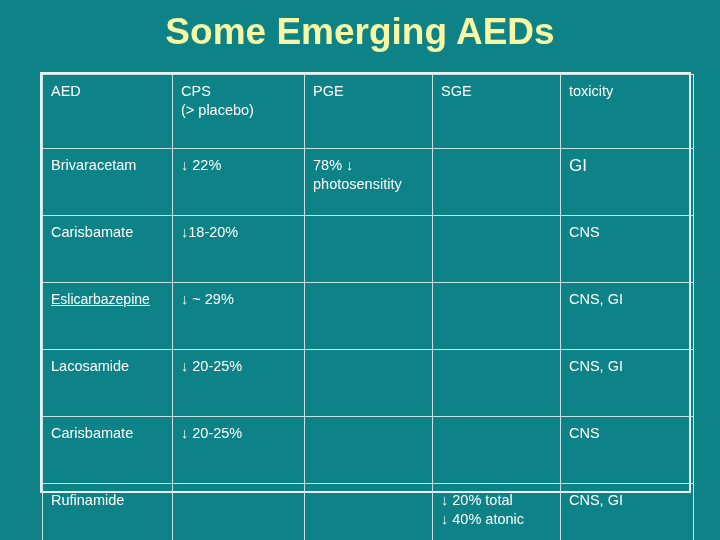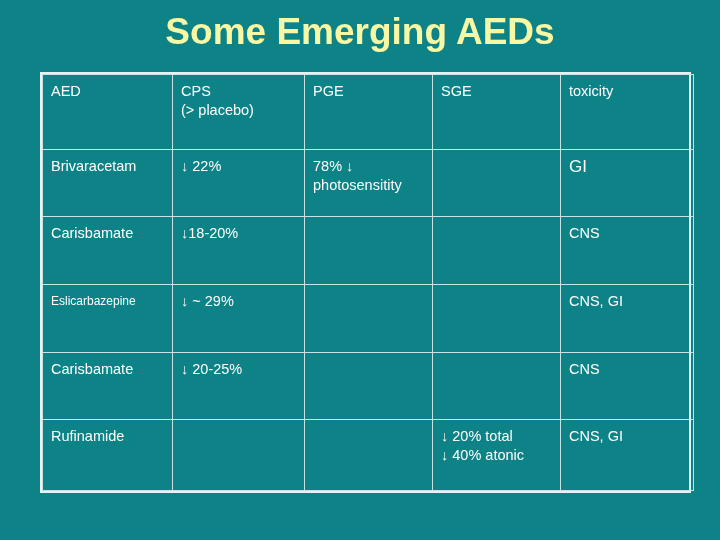--- a/index.html
+++ b/index.html
@@ -70,21 +70,22 @@
   col.c-pge      { width: 128px; }
   col.c-sge      { width: 128px; }
   col.c-toxicity { width: 133px; }
   .cell-line {
     display: block;
   }
   .small-text {
     font-size: 17px;
   }
   .tiny-text {
-    font-size: 12px;
+    font-size: 14px;
+    text-decoration: underline;
   }
   .empty-cell {
     display: block;
     min-height: 1px;
   }
 </style>
 </head>
 <body>
 
 <div id="slide">
@@ -169,20 +170,37 @@
             <span class="empty-cell"></span>
           </td>
           <td>
             <span class="empty-cell"></span>
           </td>
           <td>
             <span class="cell-line">CNS, GI</span>
           </td>
         </tr>
 
+        <tr class="data-row">
+          <td>
+            <span class="cell-line">Lacosamide</span>
+          </td>
+          <td>
+            <span class="cell-line">↓ 20-25%</span>
+          </td>
+          <td>
+            <span class="empty-cell"></span>
+          </td>
+          <td>
+            <span class="empty-cell"></span>
+          </td>
+          <td>
+            <span class="cell-line">CNS, GI</span>
+          </td>
+        </tr>
 
         <tr class="data-row">
           <td>
             <span class="cell-line">Carisbamate</span>
           </td>
           <td>
             <span class="cell-line">↓ 20-25%</span>
           </td>
           <td>
             <span class="empty-cell"></span>

